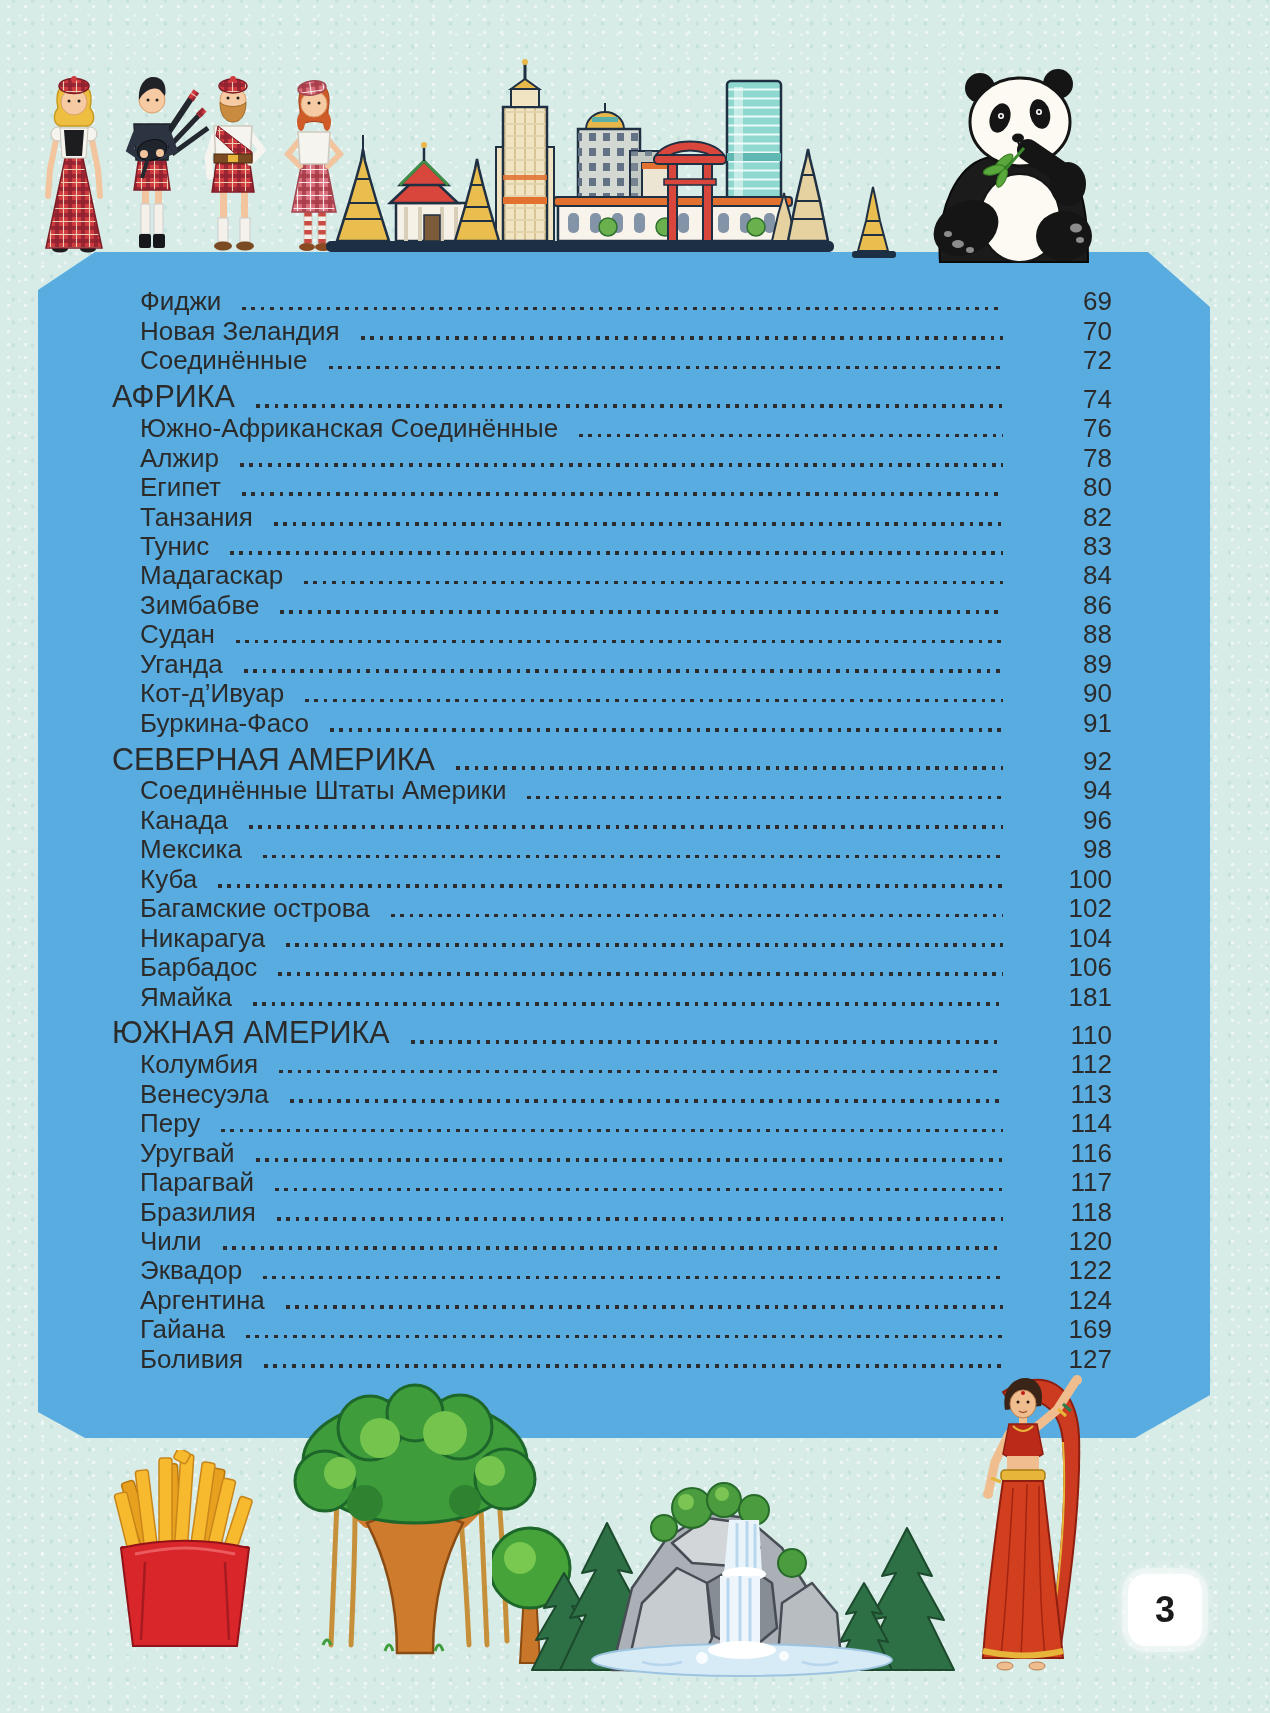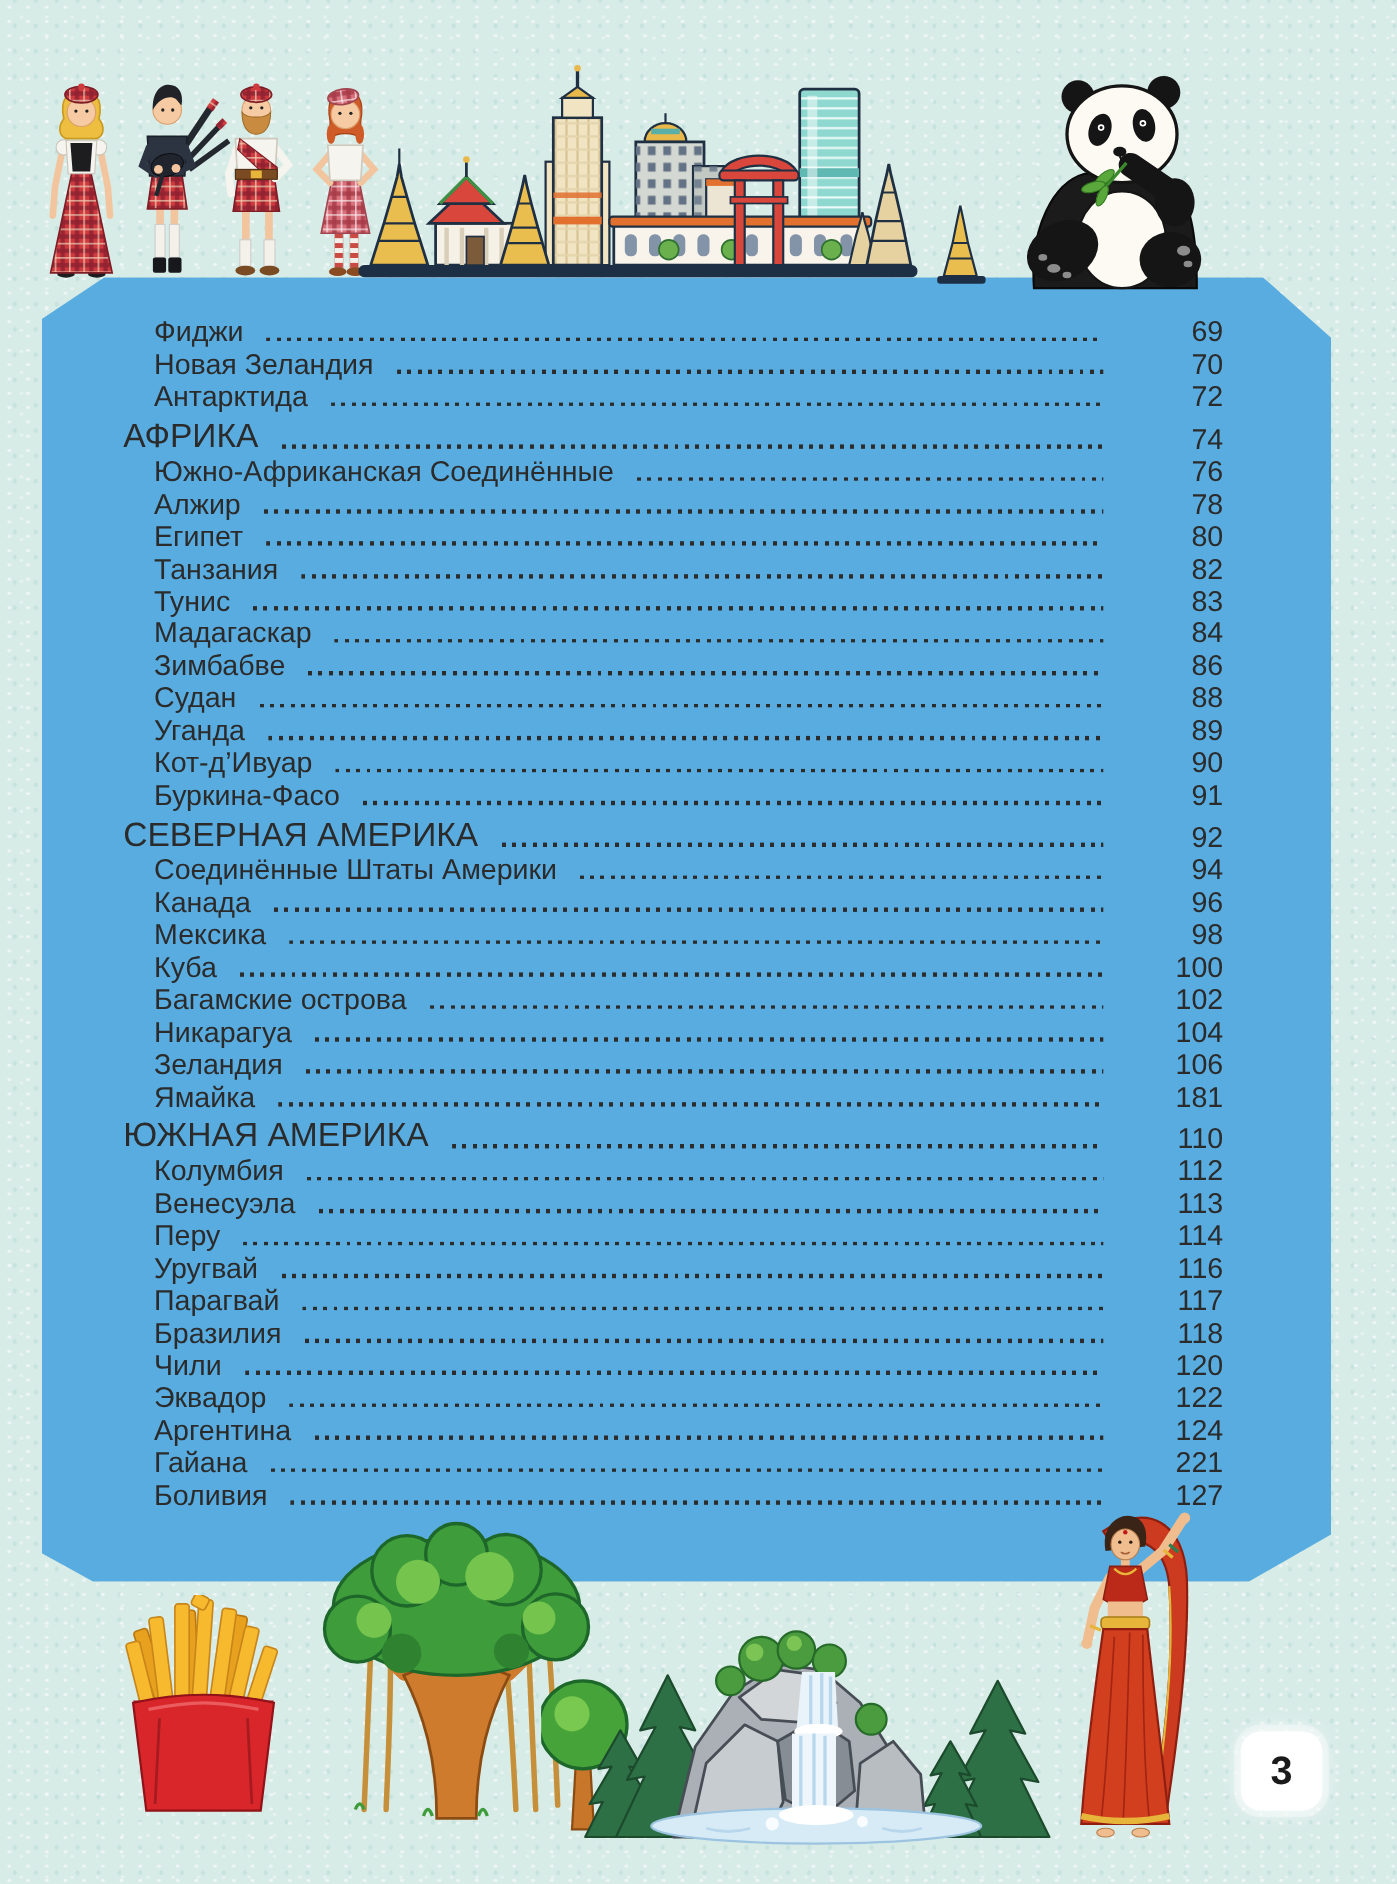--- a/index.html
+++ b/index.html
@@ -267,21 +267,21 @@
         <span class="toc-label">Фиджи</span>
         <span class="toc-leader"></span>
         <span class="toc-page">69</span>
       </div>
       <div class="toc-row sub">
         <span class="toc-label">Новая Зеландия</span>
         <span class="toc-leader"></span>
         <span class="toc-page">70</span>
       </div>
       <div class="toc-row sub">
-        <span class="toc-label">Антарктида</span>
+        <span class="toc-label">Соединённые</span>
         <span class="toc-leader"></span>
         <span class="toc-page">72</span>
       </div>
       <div class="toc-row section">
         <span class="toc-label">АФРИКА</span>
         <span class="toc-leader"></span>
         <span class="toc-page">74</span>
       </div>
       <div class="toc-row sub">
         <span class="toc-label">Южно-Африканская Соединённые</span>
@@ -367,21 +367,21 @@
         <span class="toc-label">Багамские острова</span>
         <span class="toc-leader"></span>
         <span class="toc-page">102</span>
       </div>
       <div class="toc-row sub">
         <span class="toc-label">Никарагуа</span>
         <span class="toc-leader"></span>
         <span class="toc-page">104</span>
       </div>
       <div class="toc-row sub">
-        <span class="toc-label">Зеландия</span>
+        <span class="toc-label">Барбадос</span>
         <span class="toc-leader"></span>
         <span class="toc-page">106</span>
       </div>
       <div class="toc-row sub">
         <span class="toc-label">Ямайка</span>
         <span class="toc-leader"></span>
         <span class="toc-page">181</span>
       </div>
       <div class="toc-row section">
         <span class="toc-label">ЮЖНАЯ АМЕРИКА</span>
@@ -429,21 +429,21 @@
         <span class="toc-page">122</span>
       </div>
       <div class="toc-row sub">
         <span class="toc-label">Аргентина</span>
         <span class="toc-leader"></span>
         <span class="toc-page">124</span>
       </div>
       <div class="toc-row sub">
         <span class="toc-label">Гайана</span>
         <span class="toc-leader"></span>
-        <span class="toc-page">221</span>
+        <span class="toc-page">169</span>
       </div>
       <div class="toc-row sub">
         <span class="toc-label">Боливия</span>
         <span class="toc-leader"></span>
         <span class="toc-page">127</span>
       </div>
     </div>
 
   <div class="deco" style="left:105px;top:1450px;width:160px;height:200px;">
     <svg width="160" height="200" viewBox="0 0 160 200">

